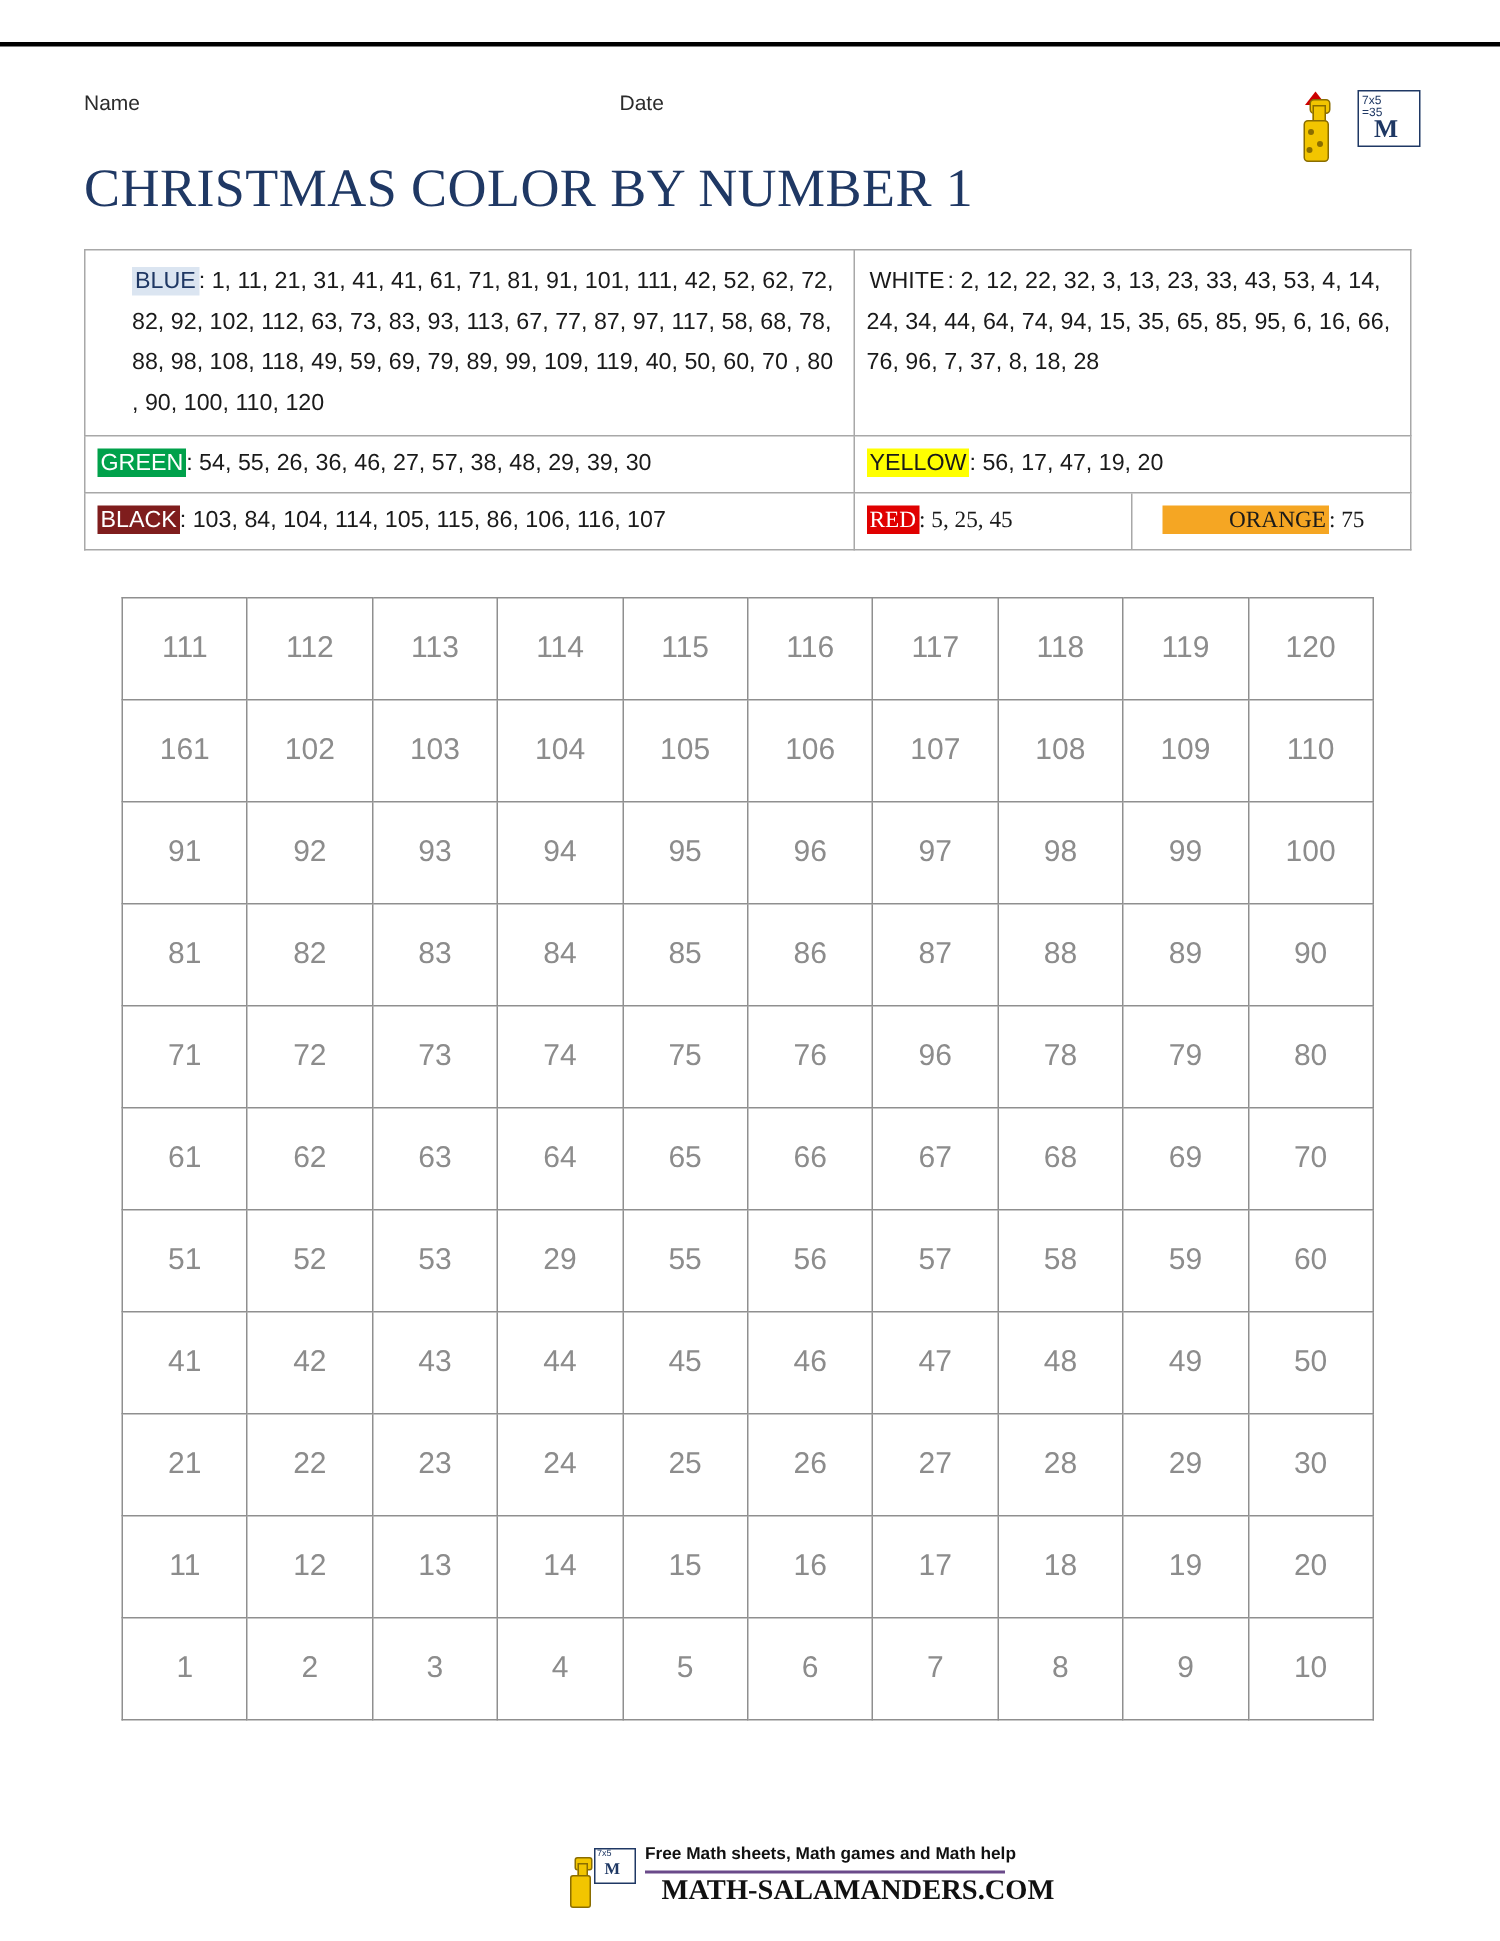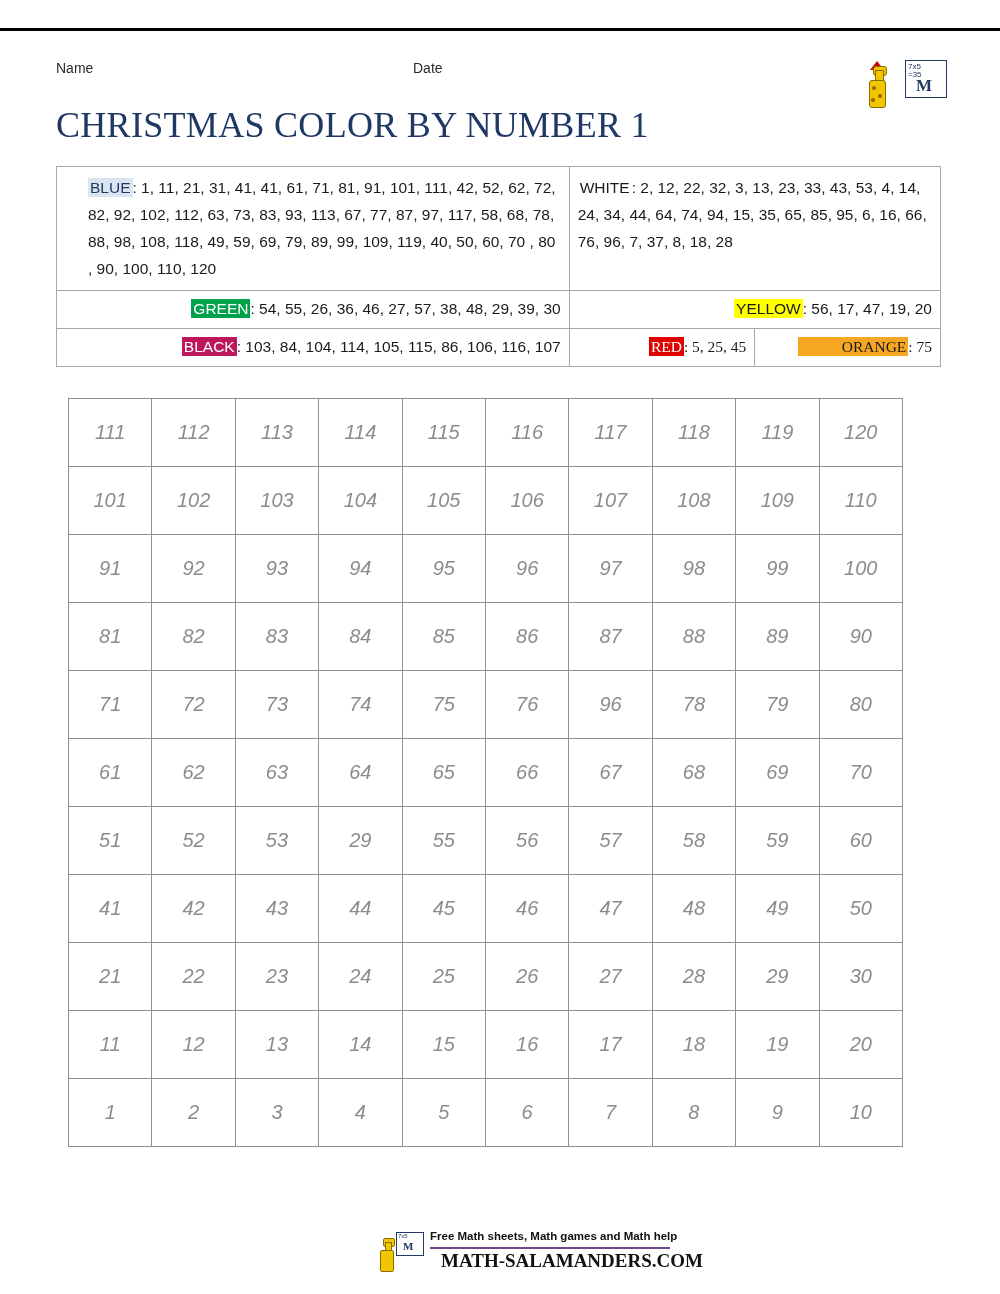--- a/index.html
+++ b/index.html
@@ -167,33 +167,32 @@
   .key .col-left { width: 58%; padding-left: 31px; }
   .key .col-right { width: 42%; }
   .tag {
     padding: 1px 2px;
     font-weight: 400;
   }
   .tag-blue { color: #1f3864; background: #dbe5f1; }
   .tag-white { color: #1a1a1a; background: #ffffff; }
   .tag-green { color: #ffffff; background: #00a14b; }
   .tag-yellow { color: #1a1a1a; background: #ffff00; }
-  .tag-black { color: #ffffff; background: #be185d; }
+  .tag-black { color: #ffffff; background: #7f1d1d; }
   .tag-red { color: #ffffff; background: #e00000; }
   .tag-orange { color: #1a1a1a; background: #f5a623; padding-left: 44px; }
-  .key .row-small td { line-height: 22px; text-align: right; }
+  .key .row-small td { line-height: 22px; }
 
   
   .grid {
     position: absolute;
-    left: 68px;
+    left: 81px;
     top: 398px;
     width: 835px;
     border-collapse: collapse;
-    font-style: italic;
   }
   .grid td {
     border: 1px solid #8f8f8f;
     width: 83.5px;
     height: 65px;
     text-align: center;
     vertical-align: middle;
     font-family: "Liberation Sans", sans-serif;
     font-size: 20px;
     color: #8c8c8c;
@@ -373,21 +372,21 @@
       <td>113</td>
       <td>114</td>
       <td>115</td>
       <td>116</td>
       <td>117</td>
       <td>118</td>
       <td>119</td>
       <td>120</td>
     </tr>
     <tr>
-      <td>101</td>
+      <td>161</td>
       <td>102</td>
       <td>103</td>
       <td>104</td>
       <td>105</td>
       <td>106</td>
       <td>107</td>
       <td>108</td>
       <td>109</td>
       <td>110</td>
     </tr>

